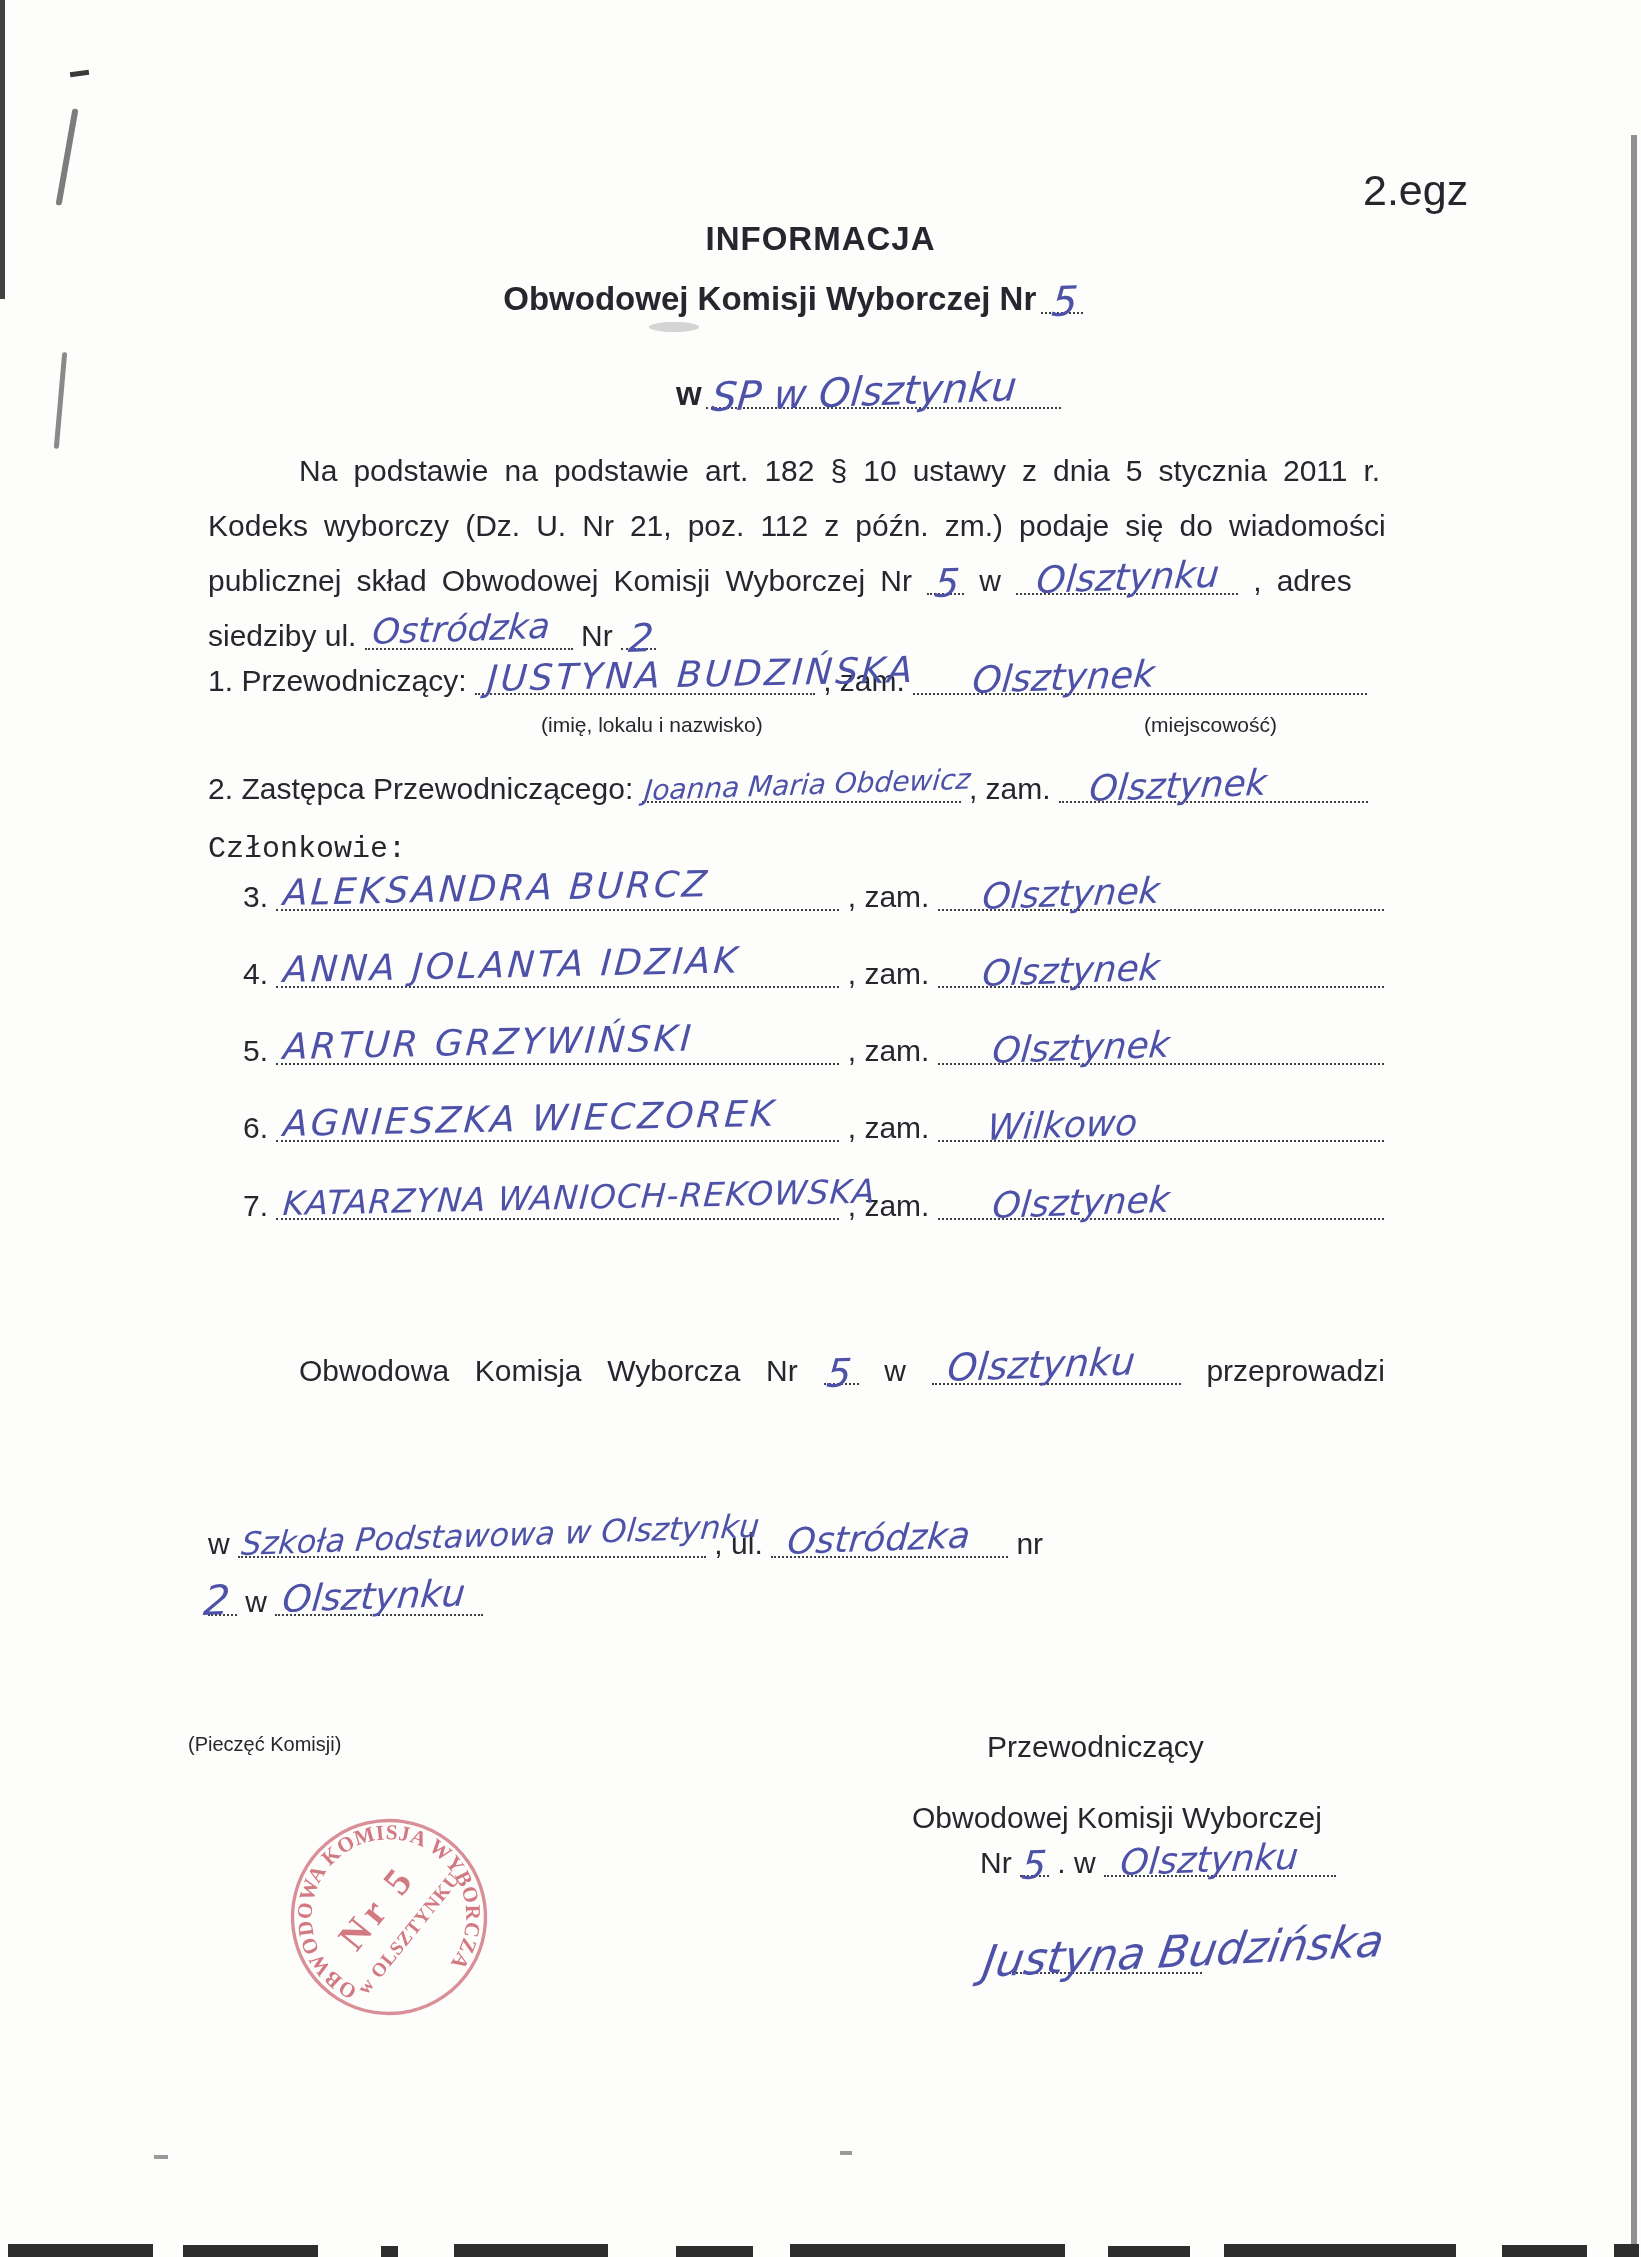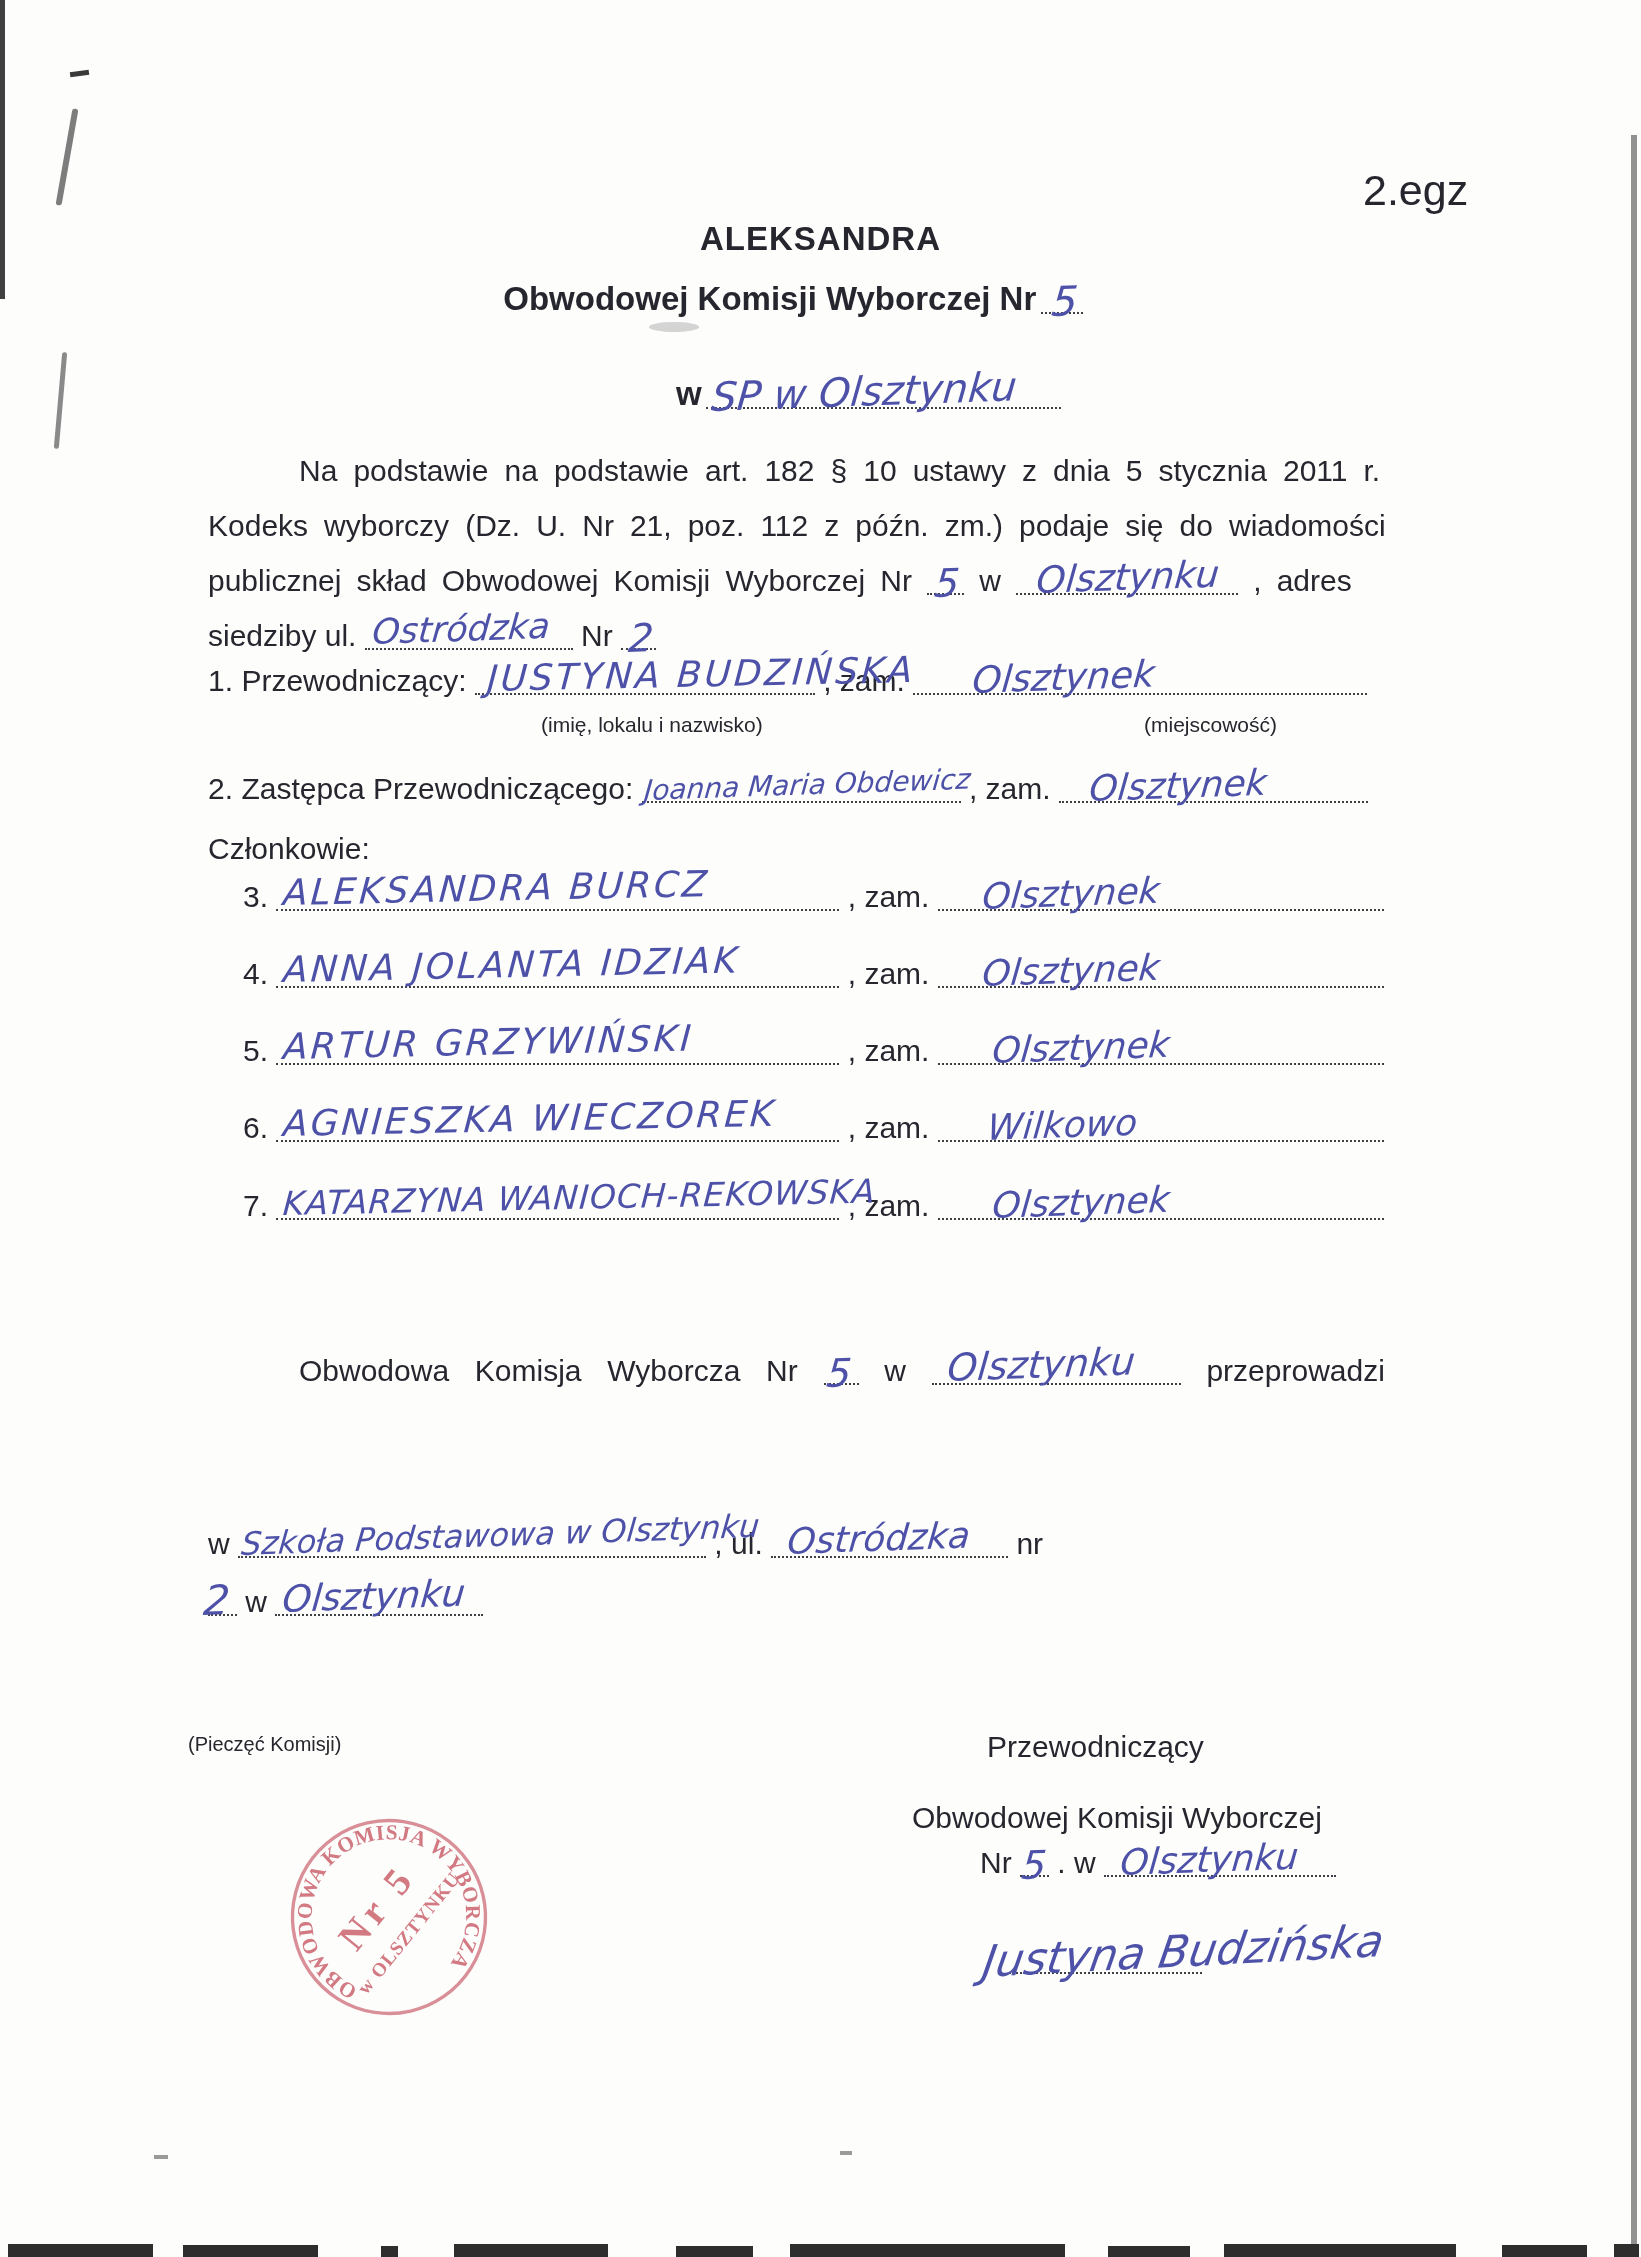--- a/index.html
+++ b/index.html
@@ -51,21 +51,21 @@
     <span class="seg" style="left:676px;top:2246px;width:77px;"></span>
     <span class="seg" style="left:790px;top:2244px;width:275px;"></span>
     <span class="seg" style="left:1108px;top:2246px;width:82px;"></span>
     <span class="seg" style="left:1224px;top:2244px;width:232px;"></span>
     <span class="seg" style="left:1502px;top:2245px;width:85px;"></span>
     <span class="seg" style="left:1614px;top:2244px;width:25px;"></span>
   </div>
 
   <div class="abs print" style="left:1363px;top:166px;font-size:43px;">2.egz</div>
 
-  <div class="abs print bold center" style="left:0;top:220px;width:1641px;font-size:33px;letter-spacing:1px;">ALEKSANDRA</div>
+  <div class="abs print bold center" style="left:0;top:220px;width:1641px;font-size:33px;letter-spacing:1px;">INFORMACJA</div>
 
   <div class="abs center" style="left:16px;top:280px;width:1554px;">
     <span class="print bold" style="font-size:33px;">Obwodowej Komisji Wyborczej Nr</span>
     <span class="f" style="width:42px;">
       <span class="hw" style="font-size:41px;left:9.7px;bottom:-11.6px;">5</span>
     </span>
   </div>
 
   <div class="abs" style="left:676px;top:375px;">
     <span class="print bold" style="font-size:33px;">w</span>
@@ -117,21 +117,21 @@
     <span>Zastępca Przewodniczącego:</span>
     <span class="f" style="width:319px;">
       <span class="hw" style="font-size:28px;bottom:-3.9px;left:1.9px;">Joanna Maria Obdewicz</span>
     </span>
     <span>, zam.</span>
     <span class="f" style="width:309px;">
       <span class="hw" style="font-size:36px;left:29px;bottom:-5.8px;">Olsztynek</span>
     </span>
   </div>
 
-  <div class="abs print" style="left:208px;top:832px;">Członkowie:</div>
+  <div class="abs print" style="left:208px;top:832px;font-family:Liberation Mono, monospace;">Członkowie:</div>
 
   <div class="abs print" style="left:243px;top:880px;">
     <span>3.</span>
     <span class="f" style="width:563px;">
       <span class="hw caps" style="bottom:-1.9px;">ALEKSANDRA BURCZ</span>
     </span>
     <span>, zam.</span>
     <span class="f" style="width:446px;">
       <span class="hw" style="font-size:36px;left:43px;bottom:-5.8px;">Olsztynek</span>
     </span>

